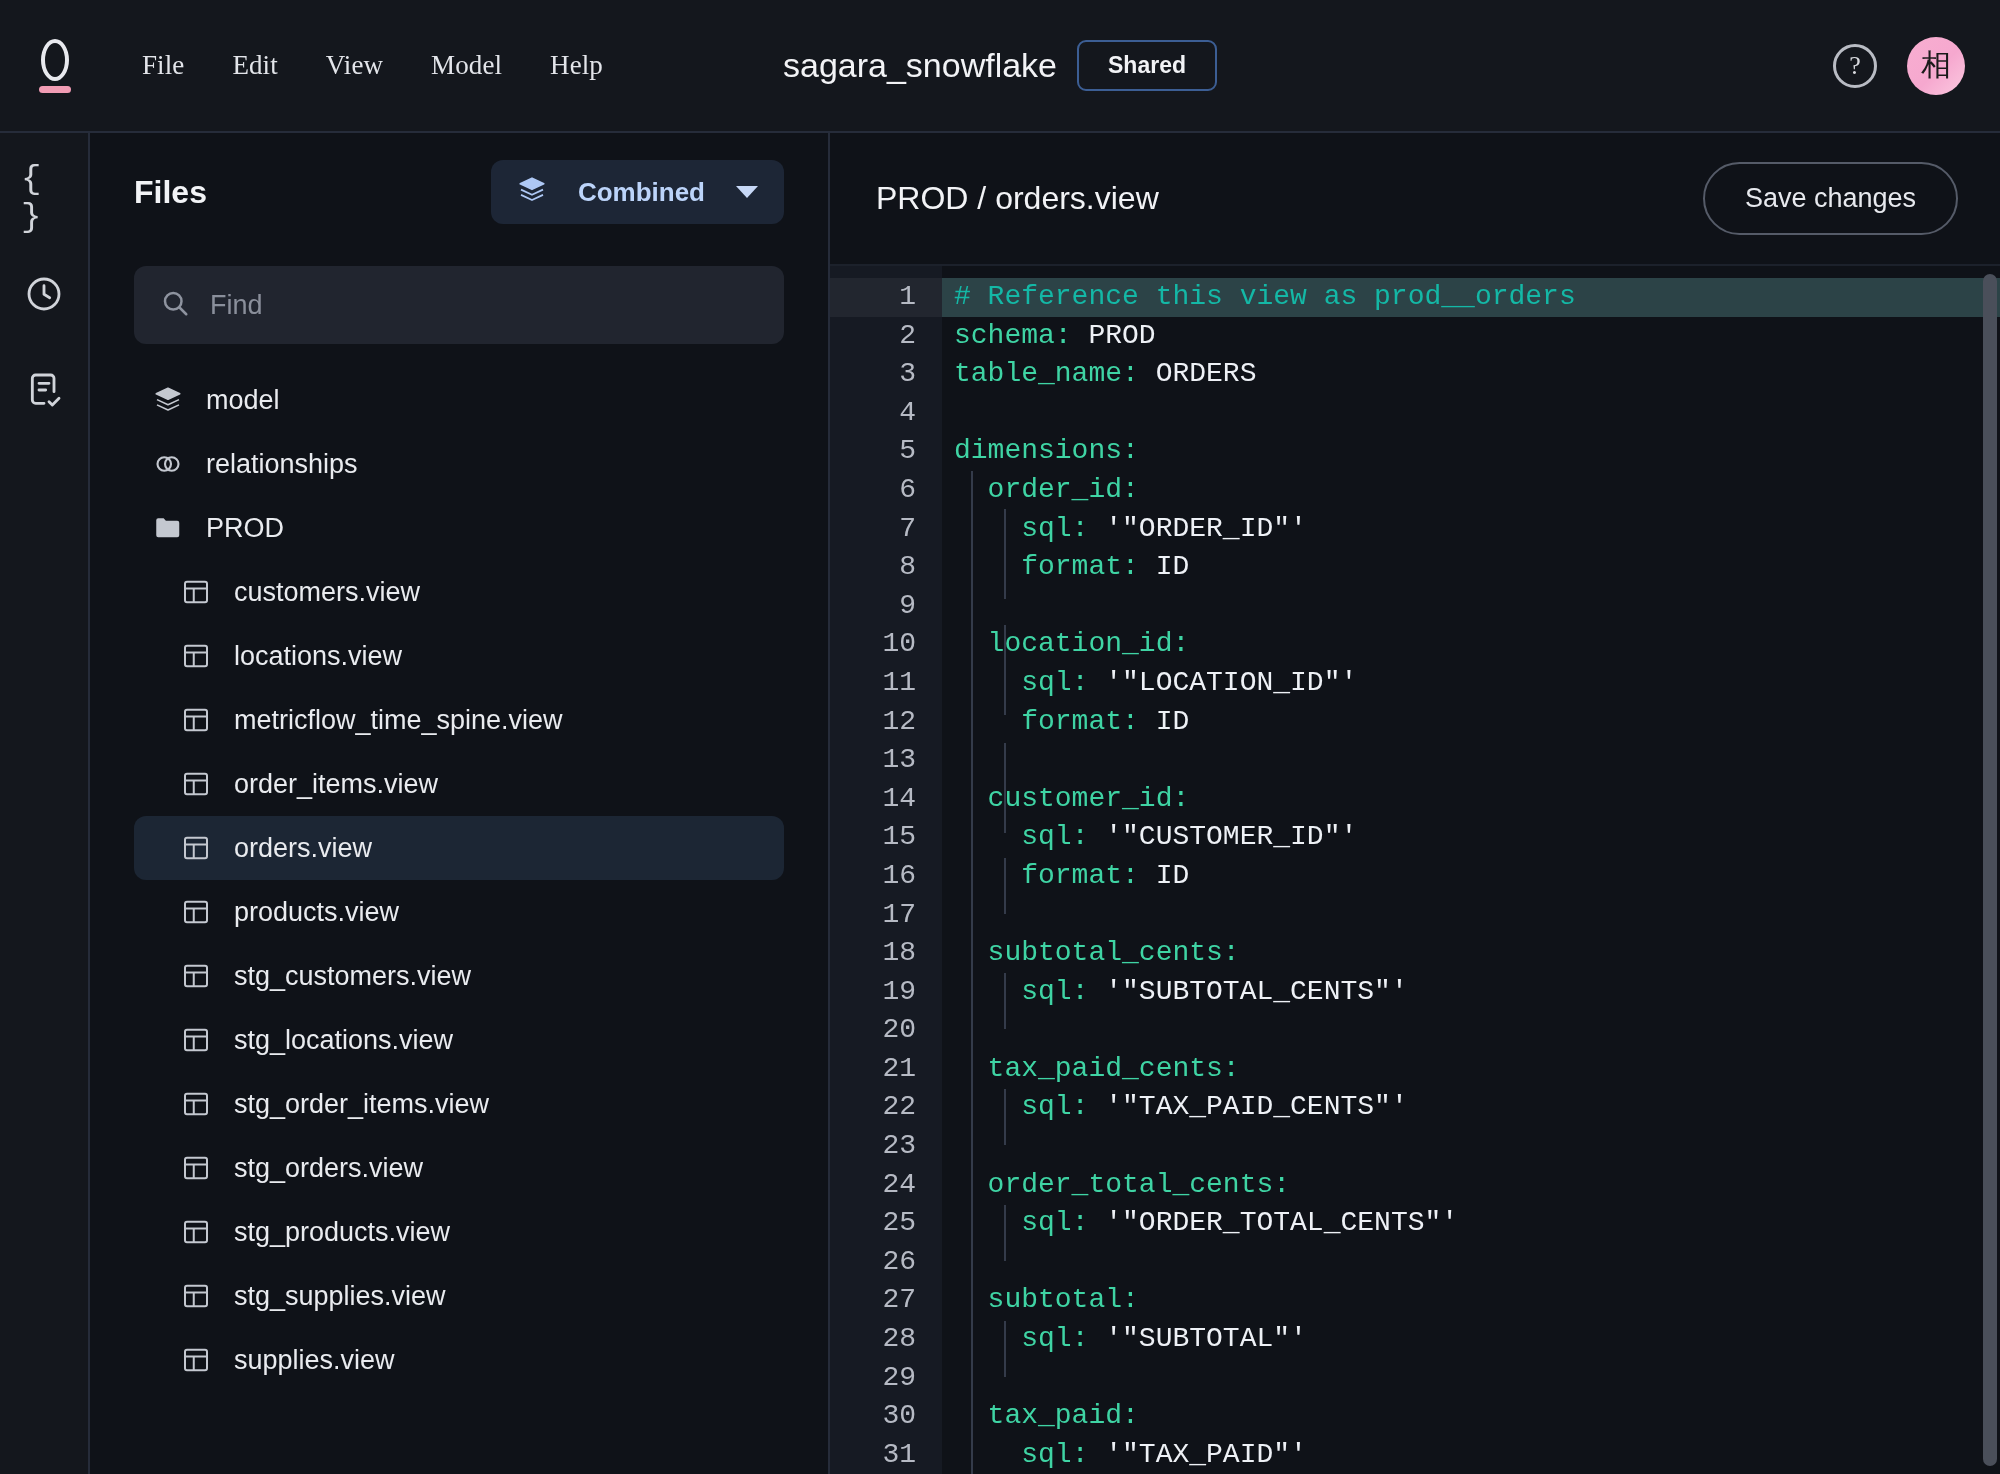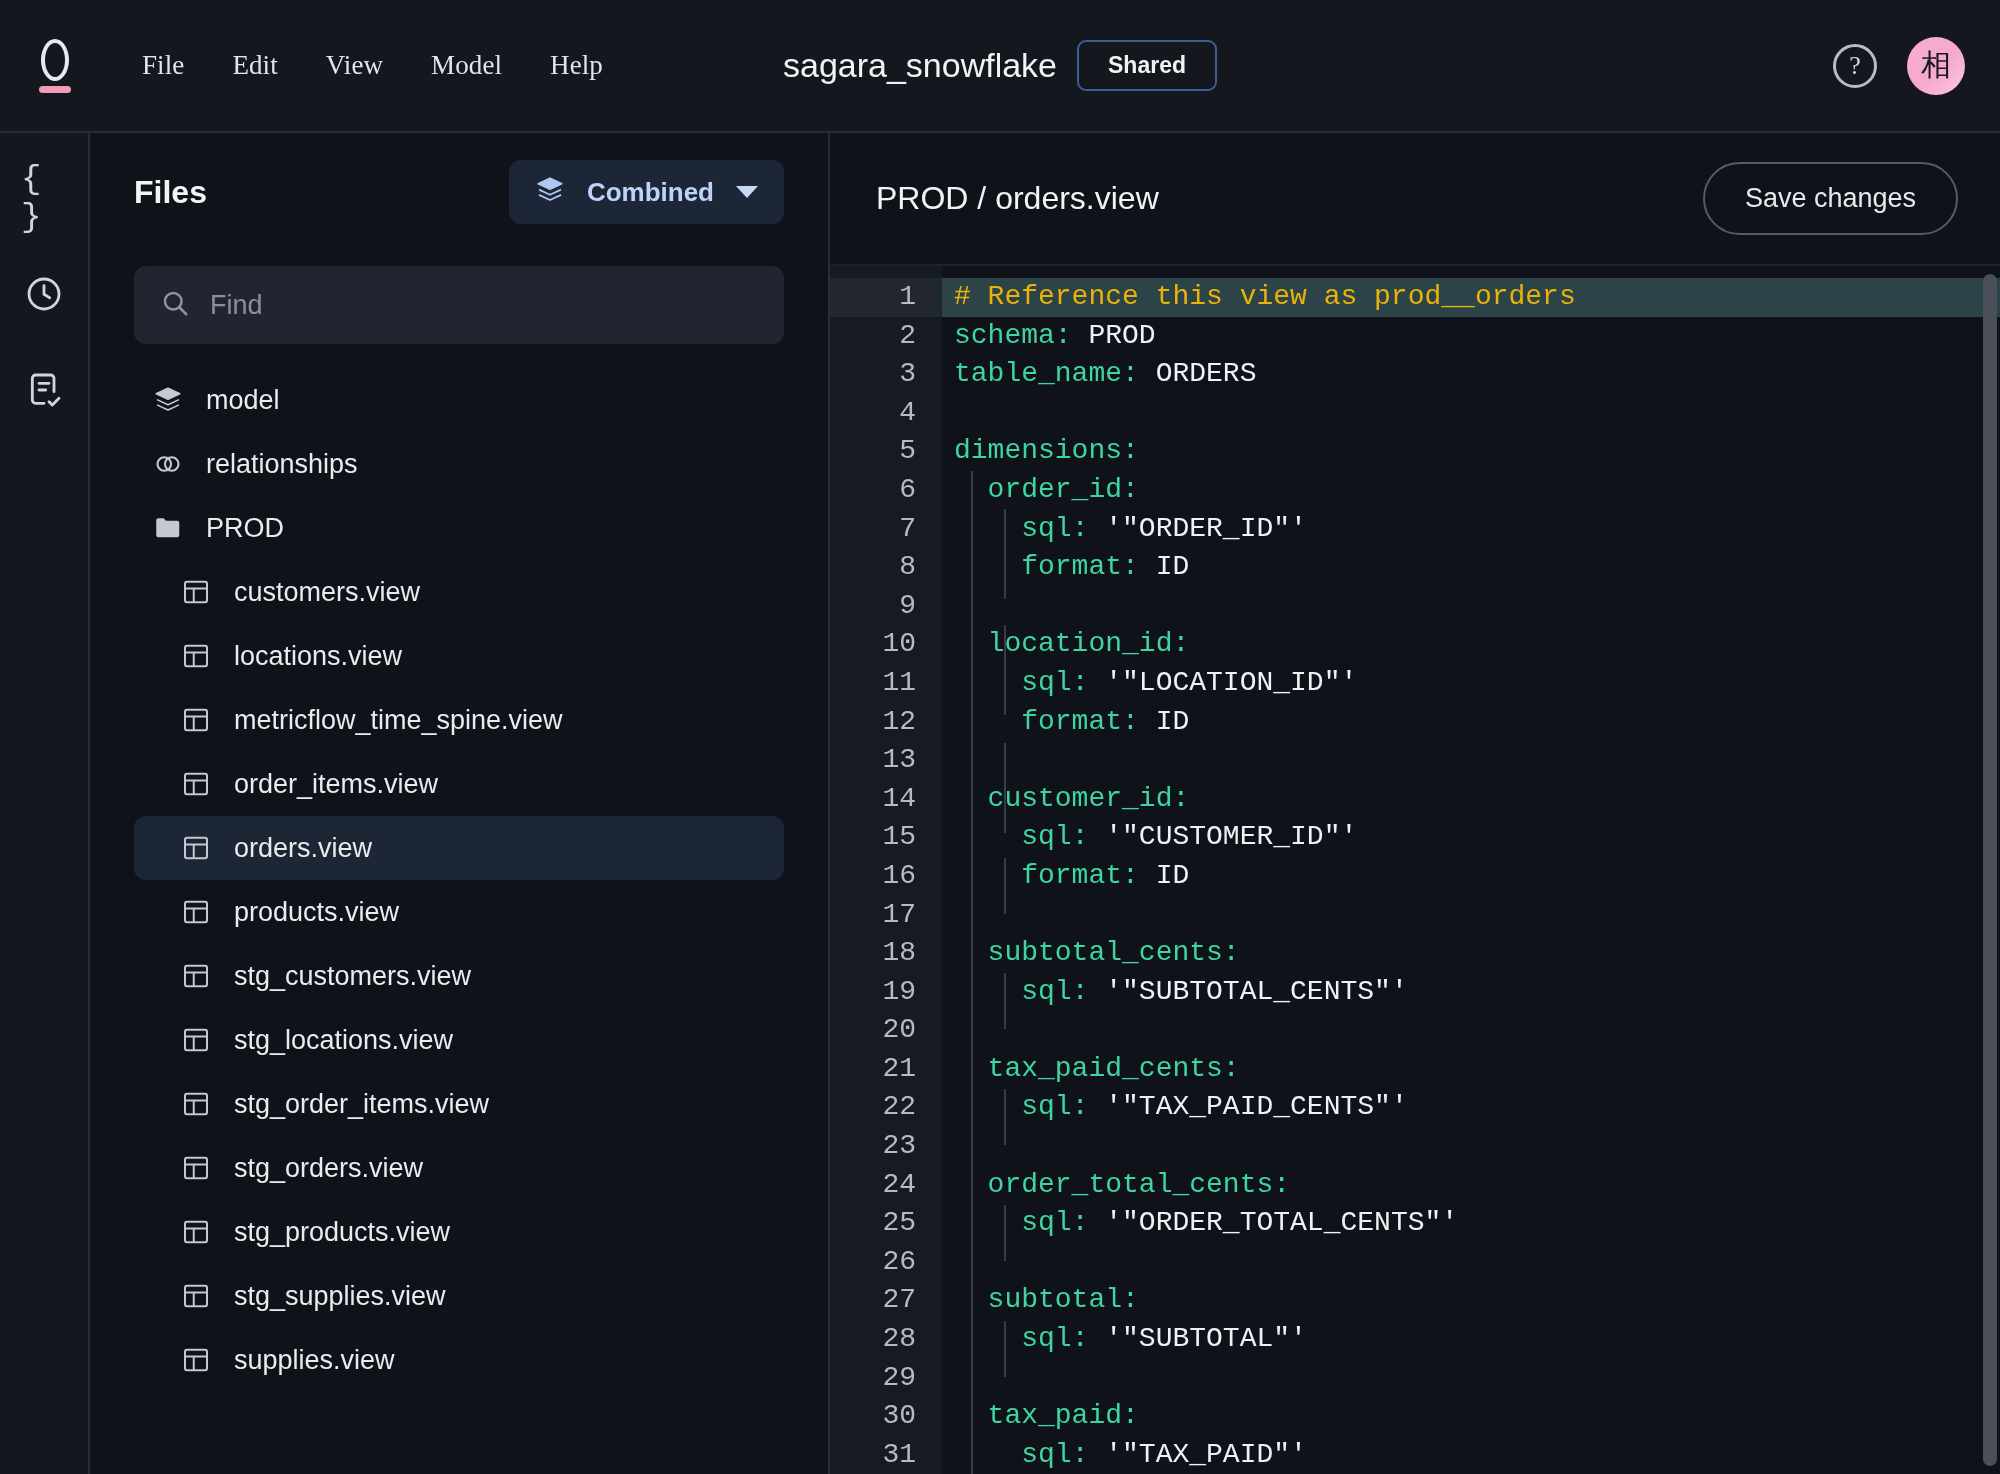--- a/index.html
+++ b/index.html
@@ -89,21 +89,21 @@
     display: flex; flex-direction: column;
     padding: 0 44px;
   }
   .files-head {
     height: 100px; display: flex; align-items: center; justify-content: space-between;
     padding-top: 18px;
   }
   .files-title { color: #f2f3f6; font-size: 32px; font-weight: bold; }
   .combined-btn {
     background: #1d2636; border-radius: 12px; display: flex; align-items: center;
-    gap: 22px; padding: 15px 26px; cursor: pointer;
+    gap: 31px; padding: 15px 26px; cursor: pointer;
   }
   .combined-btn .lbl { color: #bcd4fa; font-size: 26px; font-weight: bold; }
   .caret {
     width: 0; height: 0; border-left: 11px solid transparent;
     border-right: 11px solid transparent; border-top: 12px solid #c7d8f7;
   }
   .search-box {
     margin-top: 33px; height: 78px; background: #21252f; border-radius: 12px;
     display: flex; align-items: center; gap: 20px; padding: 14px 26px;
   }
@@ -147,21 +147,21 @@
   .gutter div.cur { background: #22262f; }
   .code-body { flex: 1; padding-top: 12px; position: relative; min-width: 0; overflow: hidden; }
   .cline {
     height: 38.6px; line-height: 38.6px; white-space: pre;
     font-family: "Liberation Mono", monospace; font-size: 28px; color: #e9ecf1;
     padding-left: 12px;
   }
   .cline.hl { background: #2c4347; }
   .tok-key { color: #3fd4a4; }
   .tok-val { color: #eef1f6; }
-  .tok-cmt { color: #eab308; }
+  .tok-cmt { color: #14b8a6; }
   .indent-guides { position: absolute; top: 0; left: 0; bottom: 0; width: 100%; pointer-events: none; }
   .ig { position: absolute; width: 2px; background: #343b4a; }
   .vscroll {
     position: absolute; right: 3px; top: 8px; bottom: 8px; width: 14px;
     background: #4a4f5a; border-radius: 8px; cursor: pointer;
   }
 </style>
 </head>
 <body>
 

